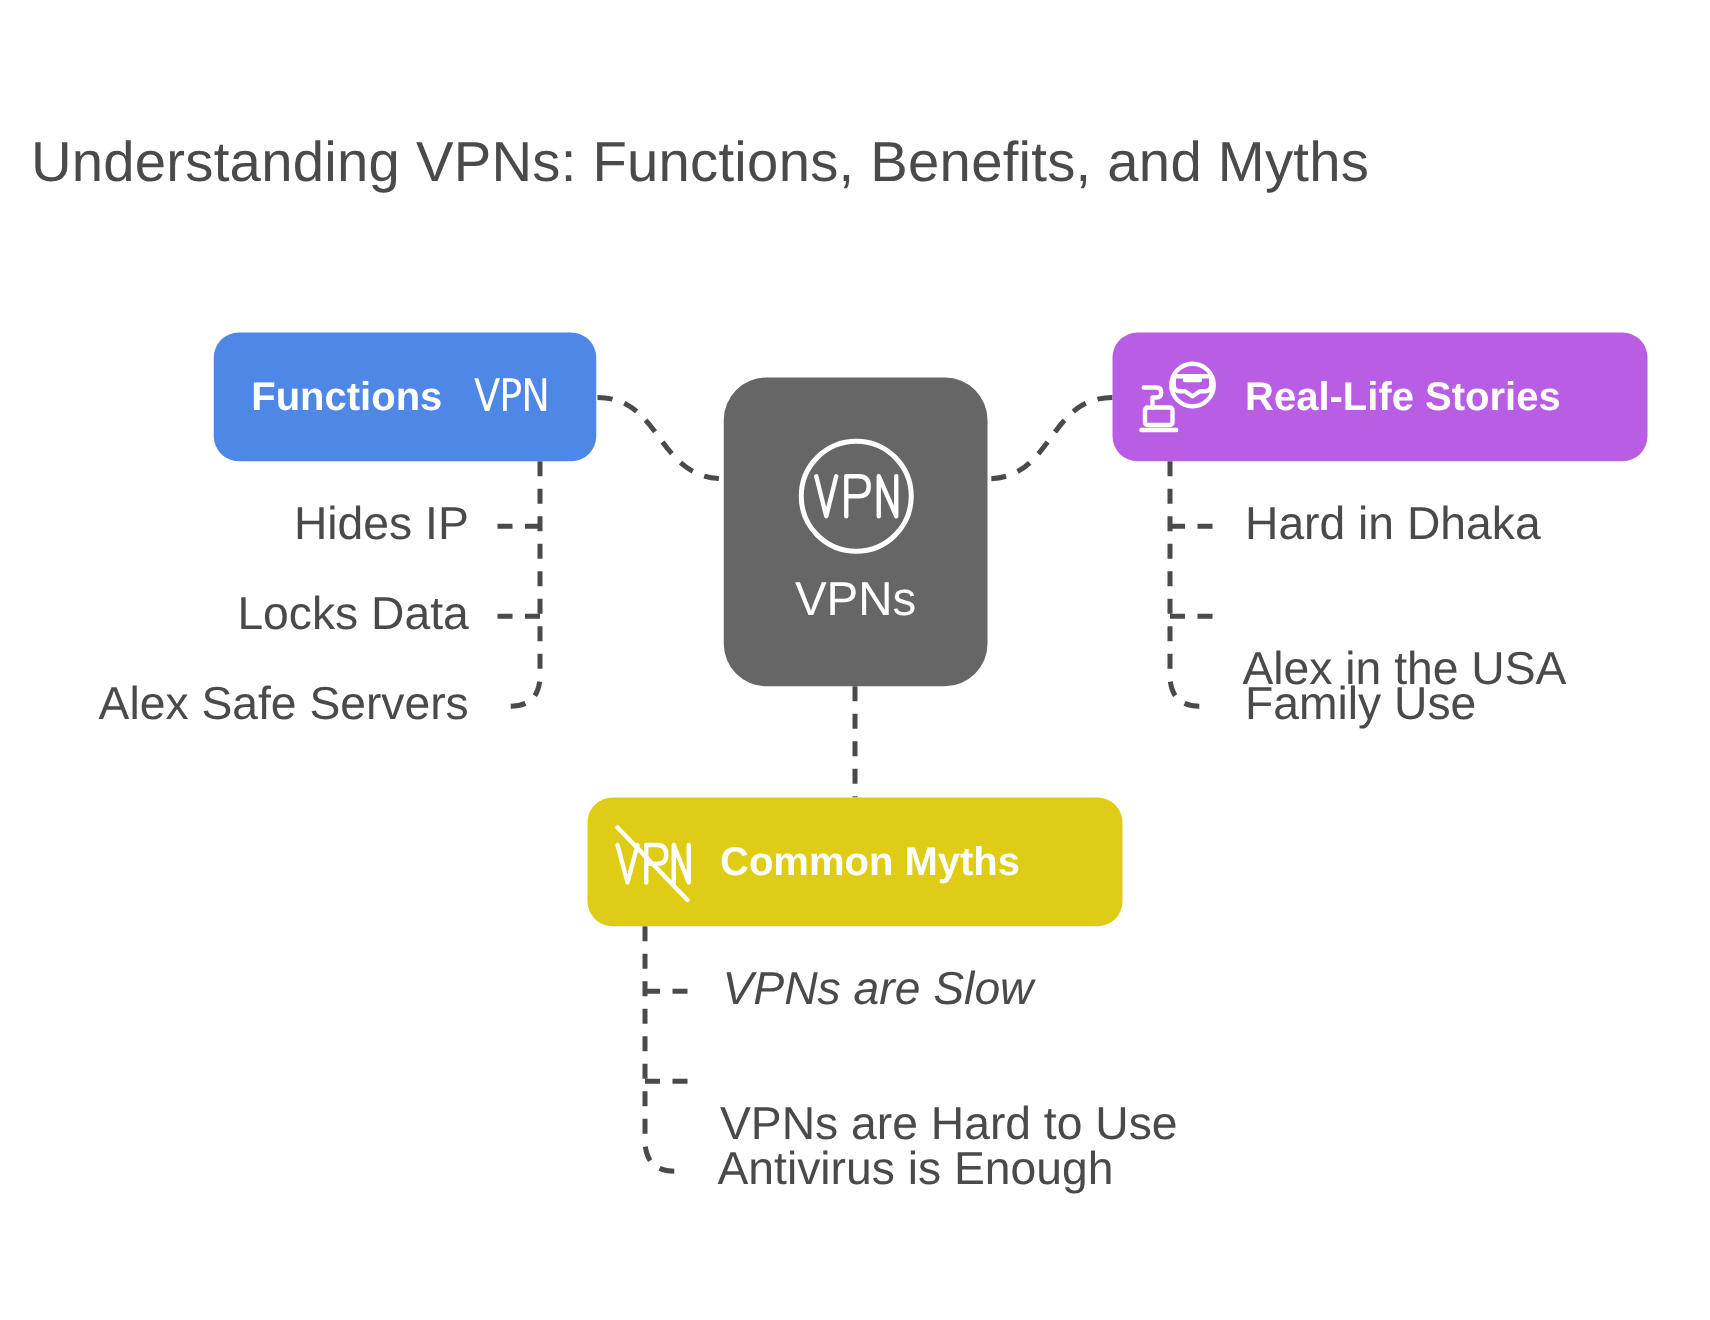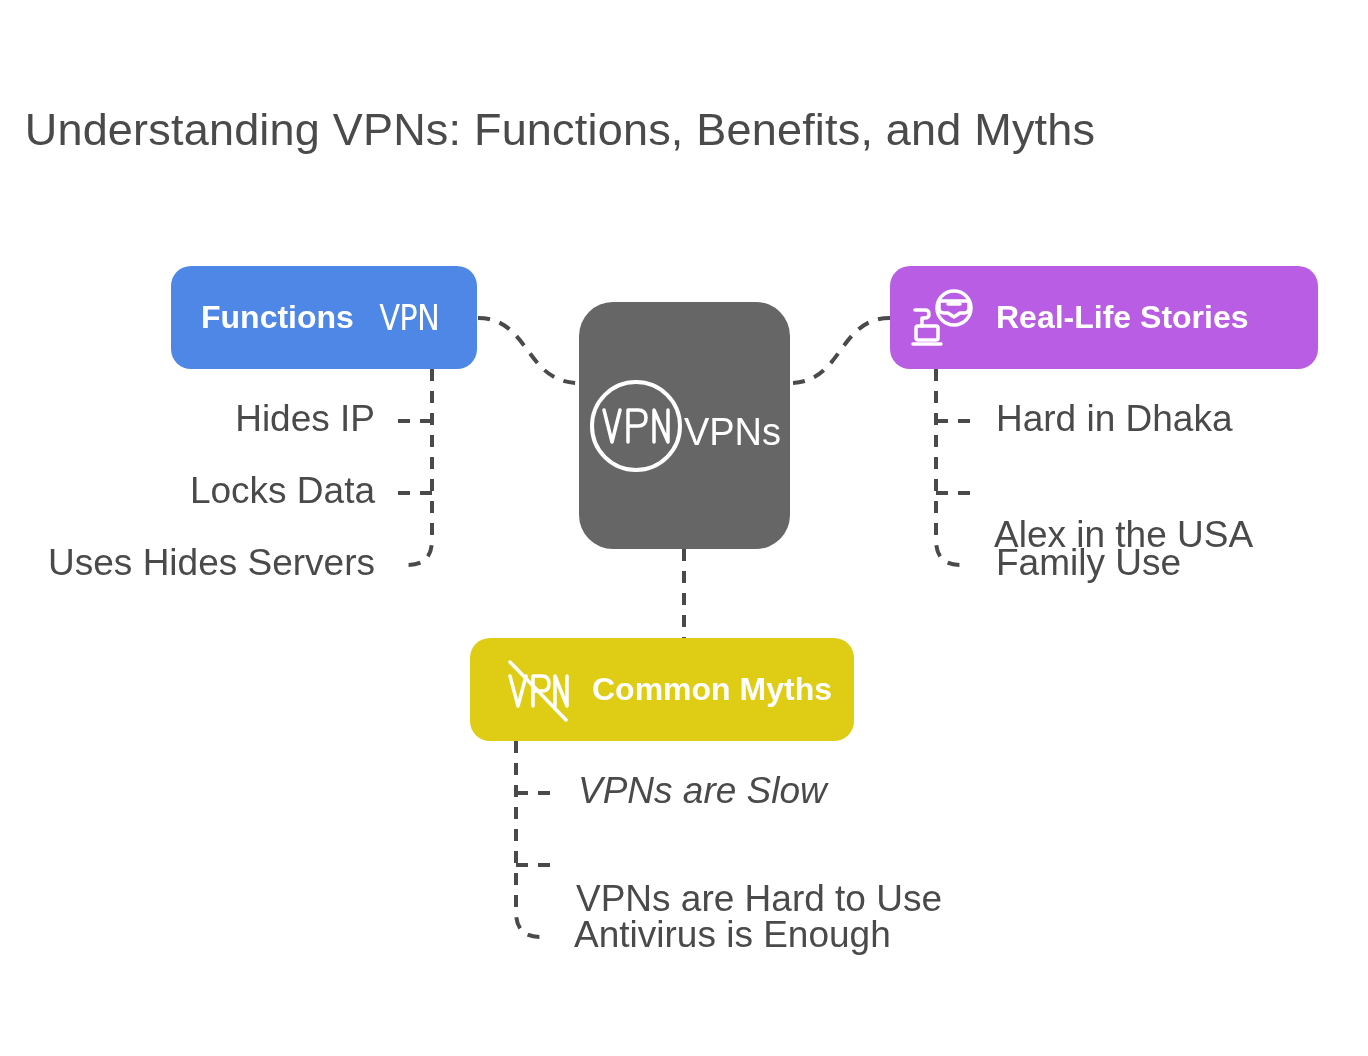--- a/index.html
+++ b/index.html
@@ -5,23 +5,23 @@
   html, body { margin:0; padding:0; background:#ffffff; }
   body { width:1368px; height:1056px; position:relative; overflow:hidden;
          font-family:"Liberation Sans", "DejaVu Sans", sans-serif; color:#4a4a4a; }
   .title { position:absolute; left:0; width:1120px; top:104px; text-align:center;
            font-size:45px; color:#4a4a4a; letter-spacing:0.2px; }
   svg.links { position:absolute; left:0; top:0; }
   .node { position:absolute; border-radius:20px; color:#ffffff; display:flex; align-items:center; box-sizing:border-box; }
   .node-label { font-size:32px; white-space:nowrap;font-weight:bold; }
   #n-functions { left:171px; top:266px; width:306px; height:103px; background:#4e87e6; padding-left:30px; }
   #n-stories { left:890px; top:266px; width:428px; height:103px; background:#b95ee4; padding-left:20px;text-align:right; }
-  #n-myths { left:470px; top:638px; width:384px; height:103px; background:#dfcc15; padding-left:36px; }
+  #n-myths { left:470px; top:638px; width:428px; height:103px; background:#dfcc15; padding-left:20px; }
   #n-center { left:579px; top:302px; width:211px; height:247px; background:#666666; border-radius:34px;
-              justify-content:center; }
+              flex-direction:column; justify-content:center; }
   .center-label { font-size:38px; margin-top:14px; }
   .vpn-inline { font-family:"DejaVu Sans", sans-serif; font-size:36px; margin-left:20px; letter-spacing:-1px; transform:scaleX(0.85); display:inline-block; }
   .leaf { position:absolute; font-size:37px; color:#4a4a4a; white-space:nowrap; }
   .leaf.right { text-align:right; }
 </style>
 </head>
 <body>
 
 <div class="title">Understanding VPNs: Functions, Benefits, and Myths</div>
 
@@ -86,21 +86,21 @@
       <path d="M27,48 L27,18 L36,18 Q43,18 43,26 Q43,33 36,33 L27,33"></path>
       <path d="M49,48 L49,18 L61,48 L61,18"></path>
       <path d="M4,4 L60,62"></path>
     </g>
   </svg>
   <span class="node-label">Common Myths</span>
 </div>
 
 <div class="leaf right" style="right:993px; top:398px;">Hides IP</div>
 <div class="leaf right" style="right:993px; top:470px;">Locks Data</div>
-<div class="leaf right" style="right:993px; top:542px;">Uses Hides Servers</div>
+<div class="leaf right" style="right:993px; top:542px;">Alex Safe Servers</div>
 
 <div class="leaf" style="left:996px; top:398px;">Hard in Dhaka</div>
 <div class="leaf" style="left:994px; top:470px;margin-top:44px;">Alex in the USA</div>
 <div class="leaf" style="left:996px; top:542px;">Family Use</div>
 
 <div class="leaf" style="left:578px; top:770px;font-style:italic;">VPNs are Slow</div>
 <div class="leaf" style="left:576px; top:878px;">VPNs are Hard to Use</div>
 <div class="leaf" style="left:574px; top:914px;">Antivirus is Enough</div>
 
 </body></html>

